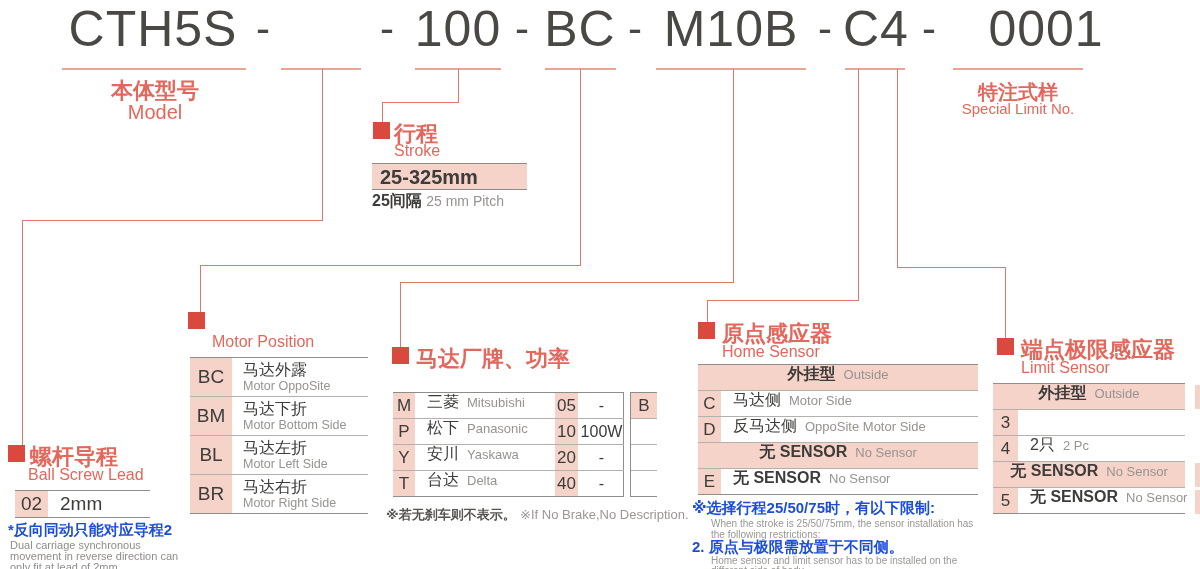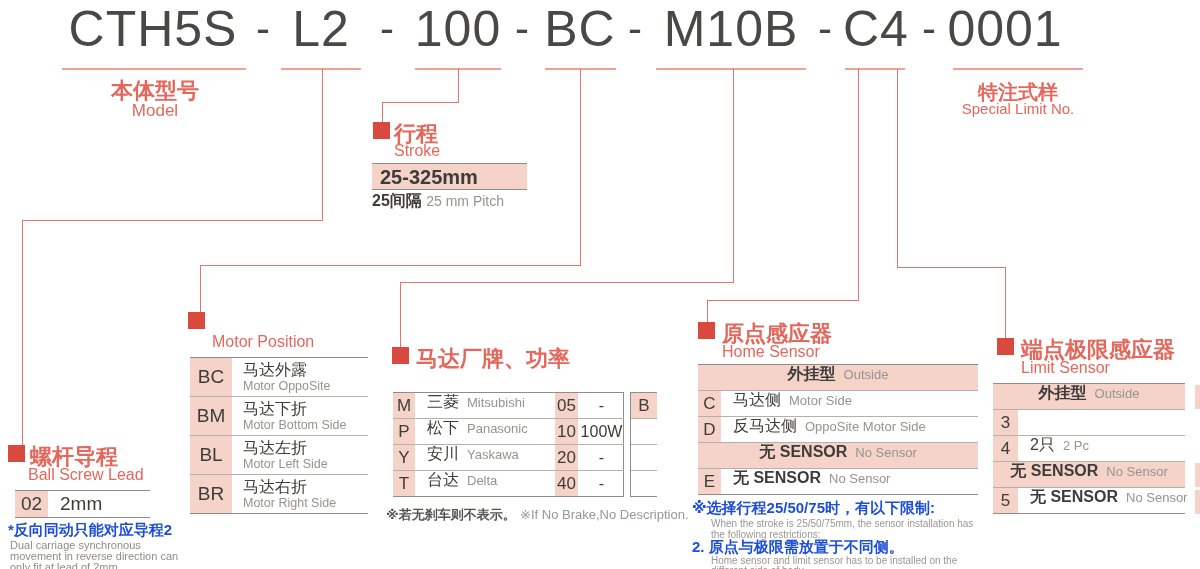--- a/index.html
+++ b/index.html
@@ -43,31 +43,30 @@
            display:flex;align-items:center;}
   .sliver{position:absolute;background:#f5d3c9;}
 </style>
 </head>
 <body>
 
 <div class="canvas">
 
   <div class="tseg" style="left:58px;width:190px;">CTH5S</div>
   <div class="tdash" style="left:255px;width:16px;">-</div>
-  <div class="tseg" style="left:278px;width:86px;">L2</div>
   <div class="tdash" style="left:379px;width:16px;">-</div>
   <div class="tseg" style="left:413px;width:90px;">100</div>
   <div class="tdash" style="left:514px;width:16px;">-</div>
   <div class="tseg" style="left:543px;width:74px;">BC</div>
   <div class="tdash" style="left:627px;width:16px;">-</div>
   <div class="tseg" style="left:653px;width:156px;">M10B</div>
   <div class="tdash" style="left:817px;width:16px;">-</div>
   <div class="tseg" style="left:843px;width:64px;">C4</div>
   <div class="tdash" style="left:921px;width:16px;">-</div>
-  <div class="tseg" style="left:938px;width:134px;">0001</div>
+  <div class="tseg" style="left:979px;width:134px;">0001</div>
 
   <div class="u" style="left:62px;width:184px;"></div>
   <div class="u" style="left:281px;width:80px;"></div>
   <div class="u" style="left:415px;width:86px;"></div>
   <div class="u" style="left:545px;width:71px;"></div>
   <div class="u" style="left:656px;width:150px;"></div>
   <div class="u" style="left:845px;width:60px;"></div>
   <div class="u" style="left:953px;width:130px;"></div>
 
   <div class="vl" style="left:322px;top:69px;height:152px;"></div>
@@ -88,21 +87,21 @@
 
   <div class="vl" style="left:858px;top:69px;height:232px;"></div>
   <div class="hl" style="left:707px;top:300px;width:152px;"></div>
   <div class="vl" style="left:707px;top:300px;height:23px;"></div>
 
   <div class="vl" style="left:897px;top:69px;height:199px;"></div>
   <div class="hl" style="left:897px;top:267px;width:109px;"></div>
   <div class="vl" style="left:1005px;top:267px;height:72px;"></div>
 
   <div class="rzh center" style="left:60px;top:76px;width:190px;">本体型号</div>
-  <div class="ren center" style="left:60px;top:101px;width:190px;font-size:17px;">Model</div>
+  <div class="ren center" style="left:60px;top:101px;width:190px;font-size:20px;">Model</div>
 
   <div class="rzh center" style="left:938px;top:79px;width:160px;font-size:20px;">特注式样</div>
   <div class="ren center" style="left:938px;top:100px;width:160px;font-size:15px;">Special Limit No.</div>
 
   <div class="sq" style="left:373px;top:122px;"></div>
   <div class="rzh" style="left:394px;top:119px;">行程</div>
   <div class="ren" style="left:394px;top:142px;">Stroke</div>
   <div class="pinkbox" style="left:372px;top:163px;width:155px;height:25px;">
     <span class="zh" style="font-size:20px;font-weight:700;padding-left:8px;">25-325mm</span>
   </div>

